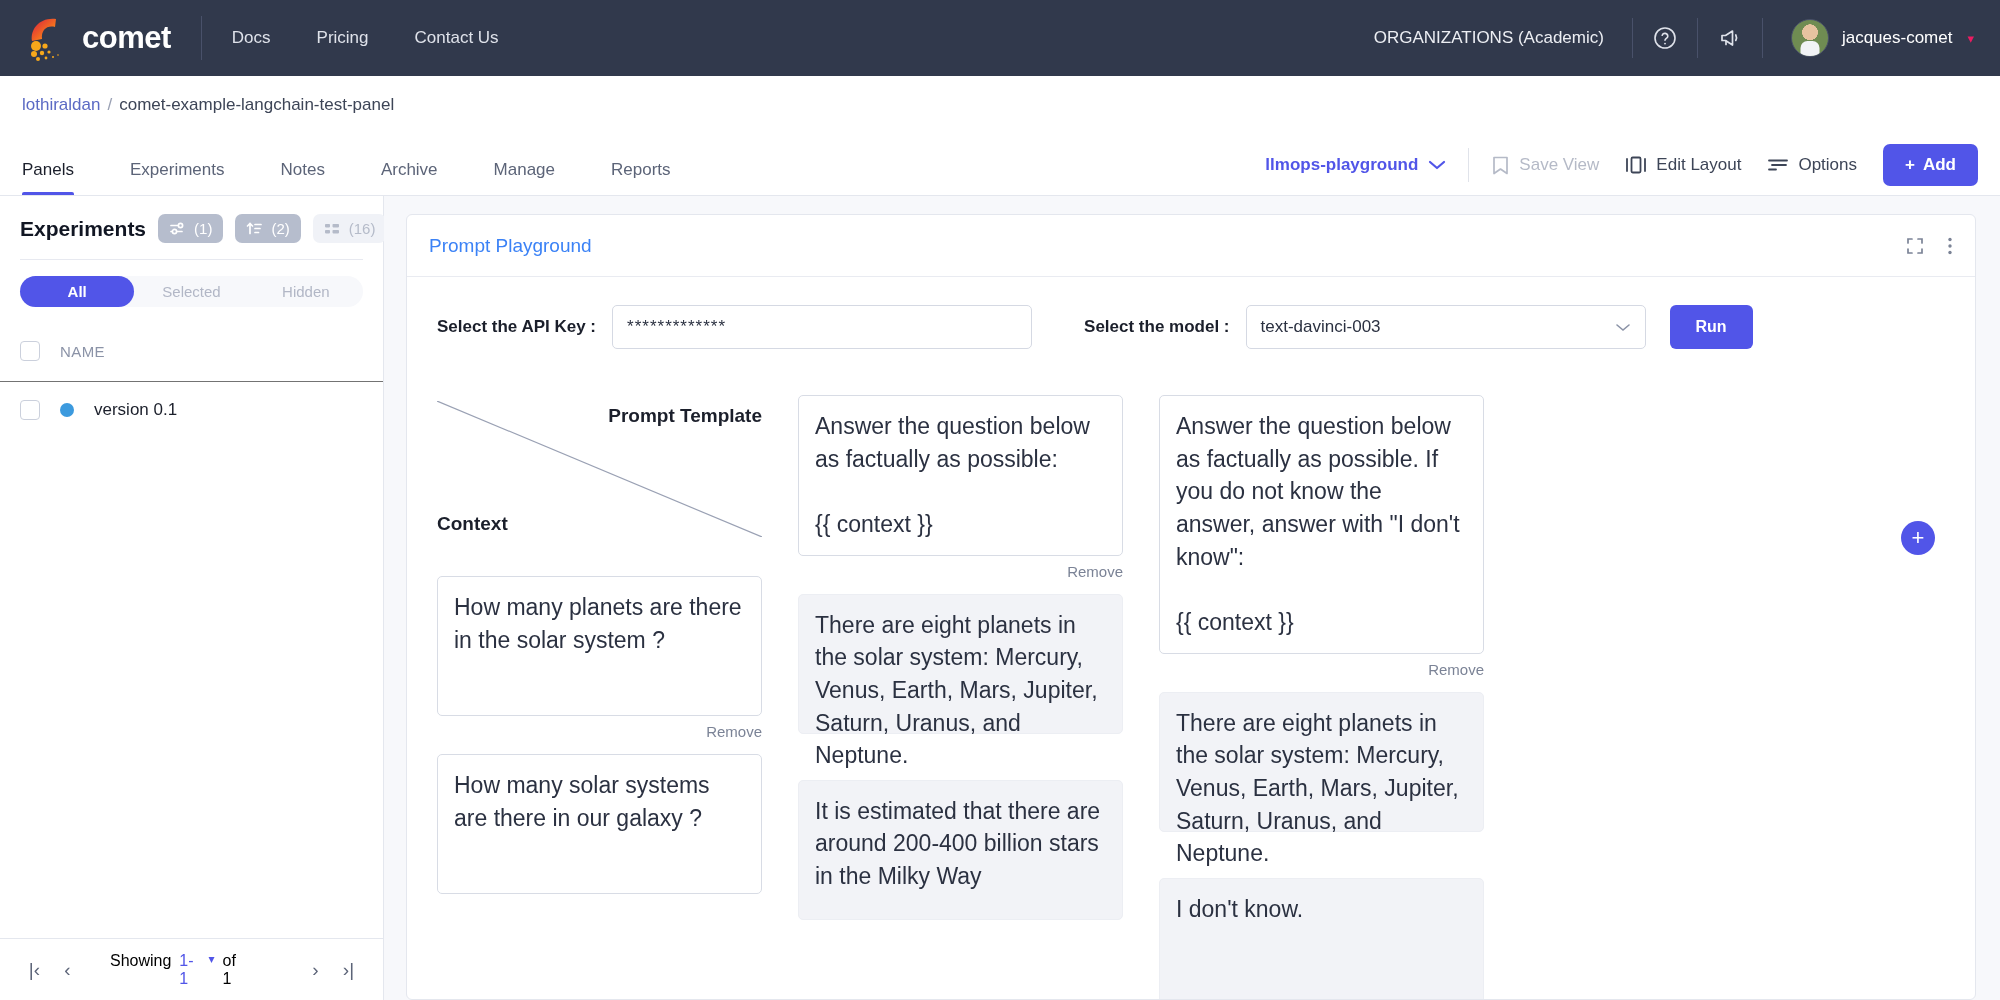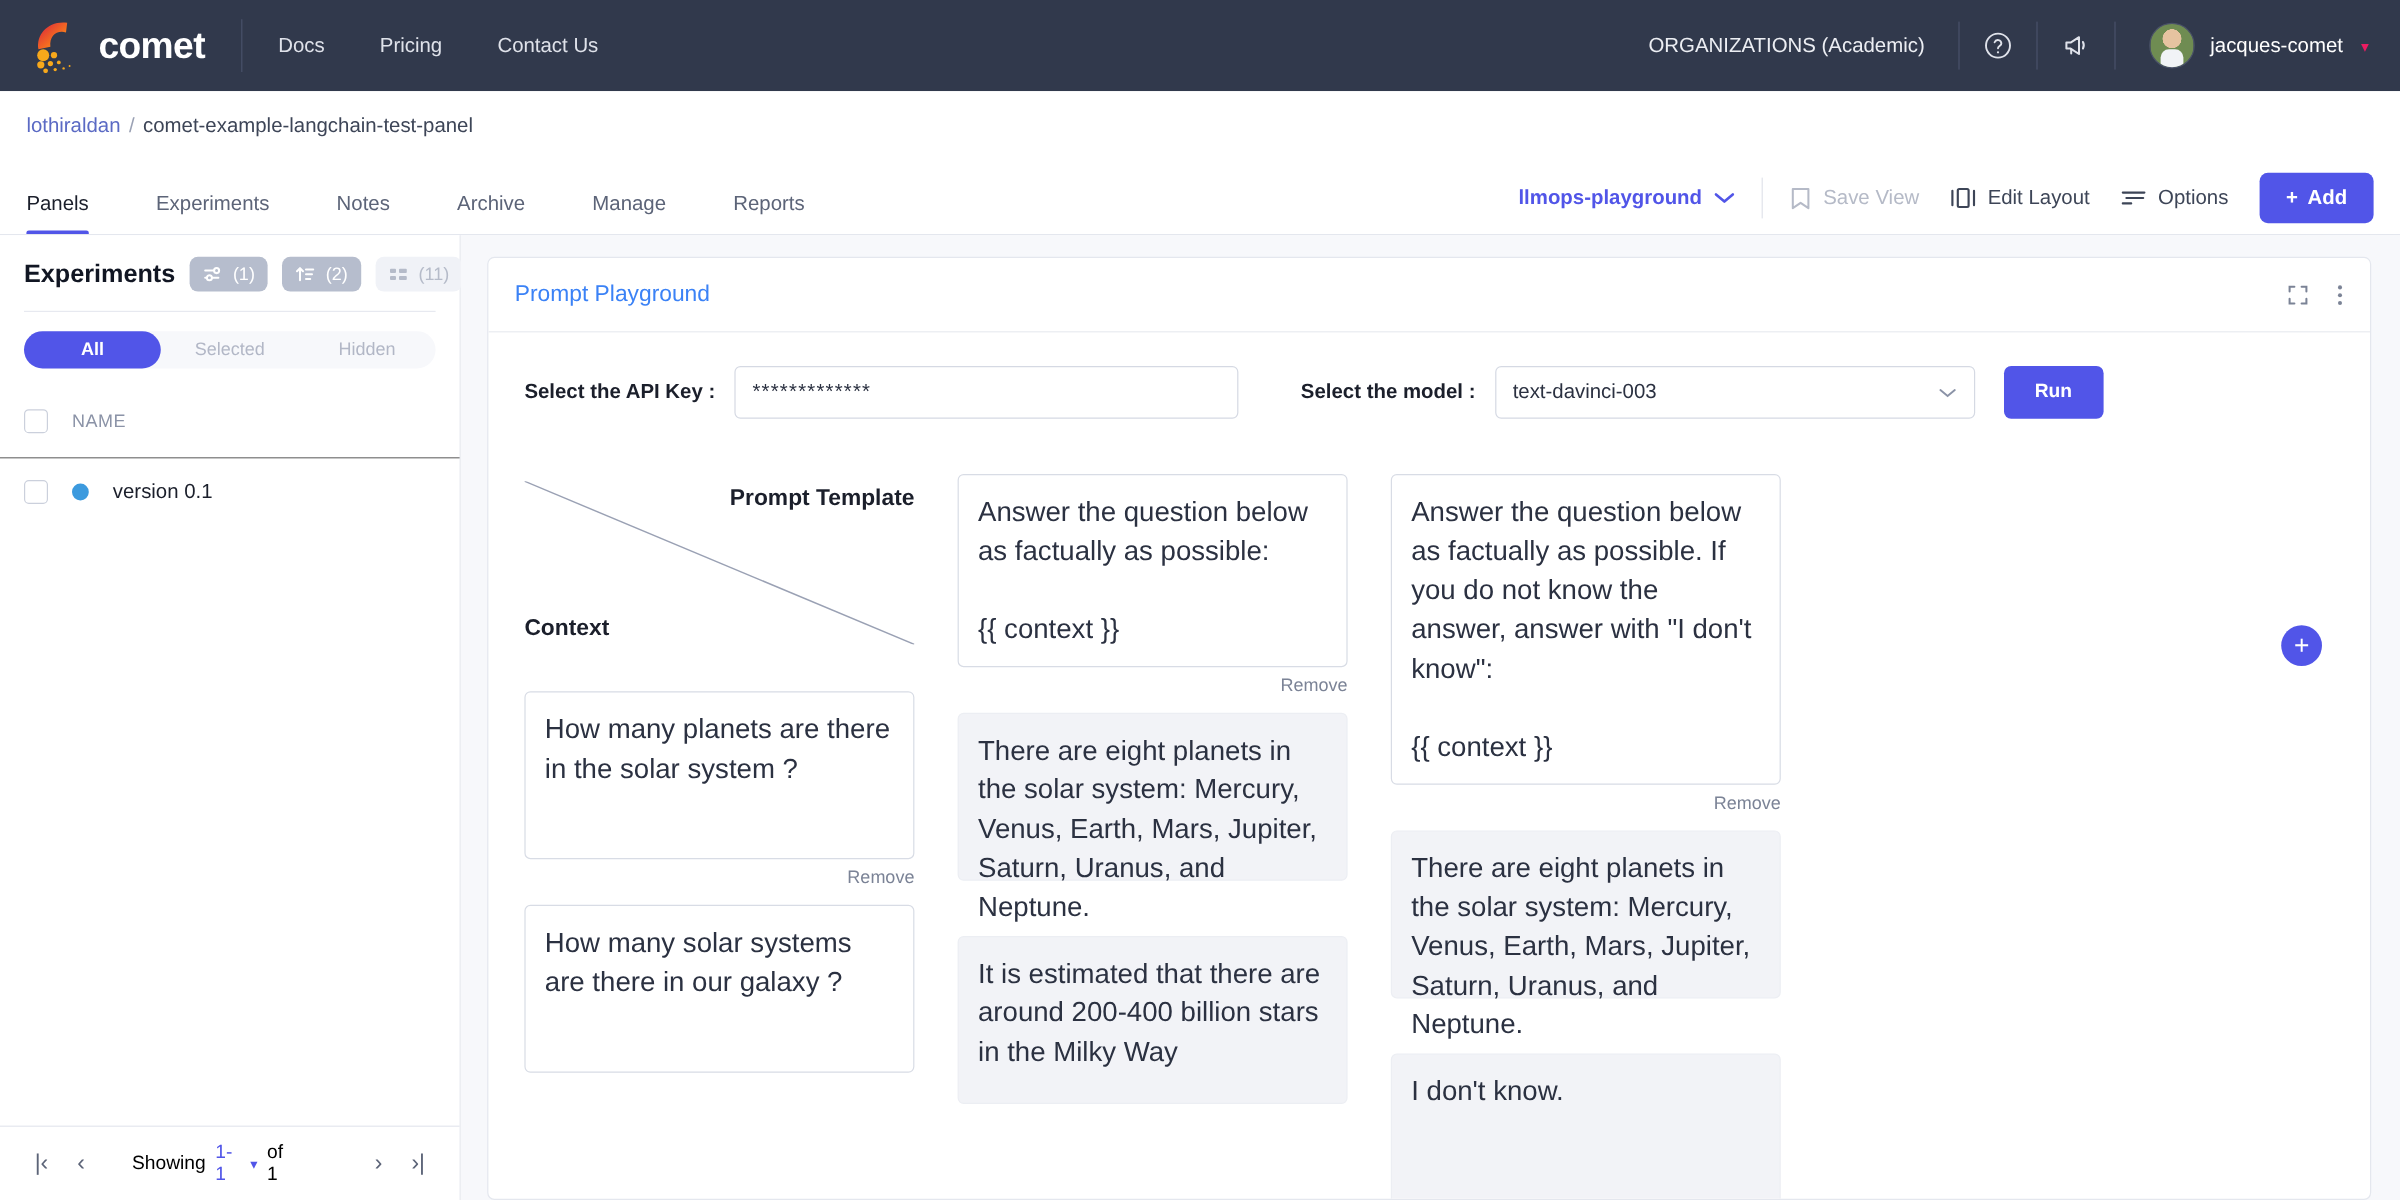--- a/index.html
+++ b/index.html
@@ -104,21 +104,21 @@
   .cb { width:20px; height:20px; border:1.6px solid #cbd0dc; border-radius:4px; background:#fff; cursor:pointer; flex:none; }
   .th-name { font-size:15px; color:#8b93a7; letter-spacing:0.4px; }
   .tr-row { display:flex; align-items:center; gap:20px; padding: 18px 20px; cursor:pointer; }
   .dot { width:14px; height:14px; border-radius:50%; background:#3c9ade; flex:none; }
   .tr-name { font-size:17px; color:#1b1f2b; }
   .sb-foot {
     margin-top:auto; border-top:1px solid #e4e7ee; height:62px;
     display:flex; align-items:center; gap: 0; padding: 0 18px;
   }
   .pg-arrow { width:34px; text-align:center; font-size:19px; color:#5c6478; cursor:pointer; }
-  .pg-mid { margin: 0 26px; display:flex; align-items:center; gap:8px; }
+  .pg-mid { margin: 0 26px; display:flex; align-items:flex-start; gap:8px; }
   .pg-range { color:#5155e8; }
   .pg-caret { color:#5155e8; font-size:12px; }
 
   
   .main { flex:1; background:#f7f8fb; padding: 18px 24px 0 22px; overflow:hidden; }
   .panel {
     background:#fff; border:1px solid #e4e7ee; border-radius:6px;
     height: 100%; display:flex; flex-direction:column; overflow:hidden;
   }
   .panel-head {
@@ -314,21 +314,21 @@
         <span>(2)</span>
       </div>
 
       <div class="chip muted">
         <svg width="17" height="14" viewBox="0 0 17 14" fill="#b5bbc9">
           <rect x="1" y="2" width="5" height="3.4" rx="0.8"></rect>
             <rect x="8.5" y="2" width="6.5" height="3.4" rx="0.8"></rect>
           <rect x="1" y="8" width="5" height="3.4" rx="0.8"></rect>
             <rect x="8.5" y="8" width="6.5" height="3.4" rx="0.8"></rect>
         </svg>
-        <span>(11)</span>
+        <span>(16)</span>
       </div>
 
       <div class="chip muted" style="padding:6px 12px;">
         <svg width="17" height="17" viewBox="0 0 18 18" fill="none" stroke="#b5bbc9" stroke-width="1.6">
           <circle cx="9" cy="9" r="2.6"></circle>
             <circle cx="9" cy="9" r="6.2"></circle>
         </svg>
       </div>
     </div>
 

